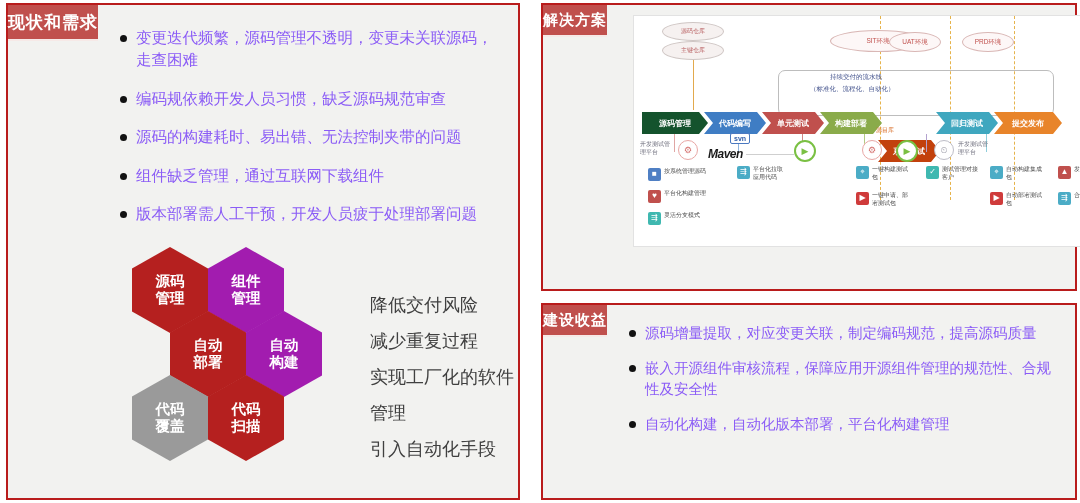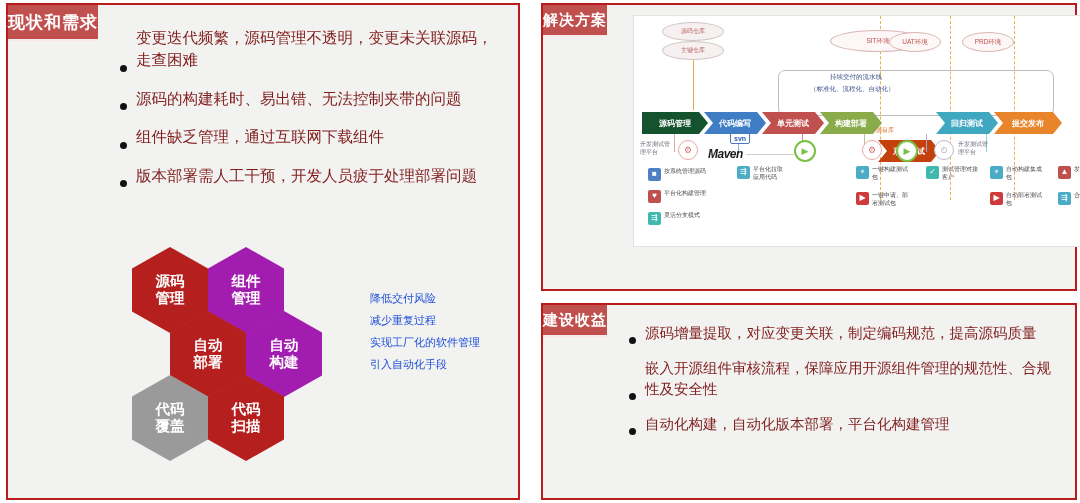--- a/index.html
+++ b/index.html
@@ -34,22 +34,22 @@
   #panel-current   { left: 6px;   top: 3px;   width: 514px; height: 497px; }
   #panel-current  > .panel-header { height: 36px; font-size: 17px; }
   #panel-solution  { left: 541px; top: 3px;   width: 536px; height: 288px; }
   #panel-solution > .panel-header { height: 32px; font-size: 15px; }
   #panel-benefit   { left: 541px; top: 303px; width: 536px; height: 197px; }
   #panel-benefit  > .panel-header { height: 32px; font-size: 15px; text-align: right; }
 
   
   .bullets { padding: 22px 18px 0 22px; }
   .bullet {
-    display: flex; align-items: flex-end;
-    color: #7f1d1d; line-height: 1.45;
+    display: flex; align-items: flex-start;
+    color: #8b5cf6; line-height: 1.45;
   }
   .bullet .dot {
     flex: 0 0 auto;
     width: 7px; height: 7px; border-radius: 50%;
     background: #111; margin-right: 9px;
   }
   #panel-current .bullet { font-size: 15.5px; margin-bottom: 16px; }
   #panel-current .bullet .dot { margin-top: 8px; }
   #panel-benefit .bullets { padding: 18px 20px 0 22px; }
   #panel-benefit .bullet { font-size: 14.5px; margin-bottom: 14px; }
@@ -73,21 +73,21 @@
   #hex-0 { left: 10px;  top: 4px; }
   #hex-1 { left: 86px;  top: 4px; }
   #hex-2 { left: 48px;  top: 68px; }
   #hex-3 { left: 124px; top: 68px; }
   #hex-4 { left: 10px;  top: 132px; }
   #hex-5 { left: 86px;  top: 132px; }
 
   
   .benefit-lines {
     position: absolute; left: 272px; top: 282px;
-    font-size: 11px; color: #1d4ed8; line-height: 2.0;
+    font-size: 18px; color: #404040; line-height: 2.0;
   }
 
   
   .diagram {
     position: absolute; left: 26px; top: 10px;
     width: 484px; height: 232px;
     background: #ffffff;
     border: 1px solid #e2e2e2;
     overflow: hidden;
   }
@@ -187,20 +187,24 @@
     <div class="panel-header">现状和需求</div>
     <div class="panel-body">
 
       <div class="bullets">
         <div class="bullet">
           <span class="dot"></span>
           <span>变更迭代频繁，源码管理不透明，变更未关联源码，走查困难</span>
         </div>
         <div class="bullet">
           <span class="dot"></span>
+          <span>编码规依赖开发人员习惯，缺乏源码规范审查</span>
+        </div>
+        <div class="bullet">
+          <span class="dot"></span>
           <span>源码的构建耗时、易出错、无法控制夹带的问题</span>
         </div>
         <div class="bullet">
           <span class="dot"></span>
           <span>组件缺乏管理，通过互联网下载组件</span>
         </div>
         <div class="bullet">
           <span class="dot"></span>
           <span>版本部署需人工干预，开发人员疲于处理部署问题</span>
         </div>

